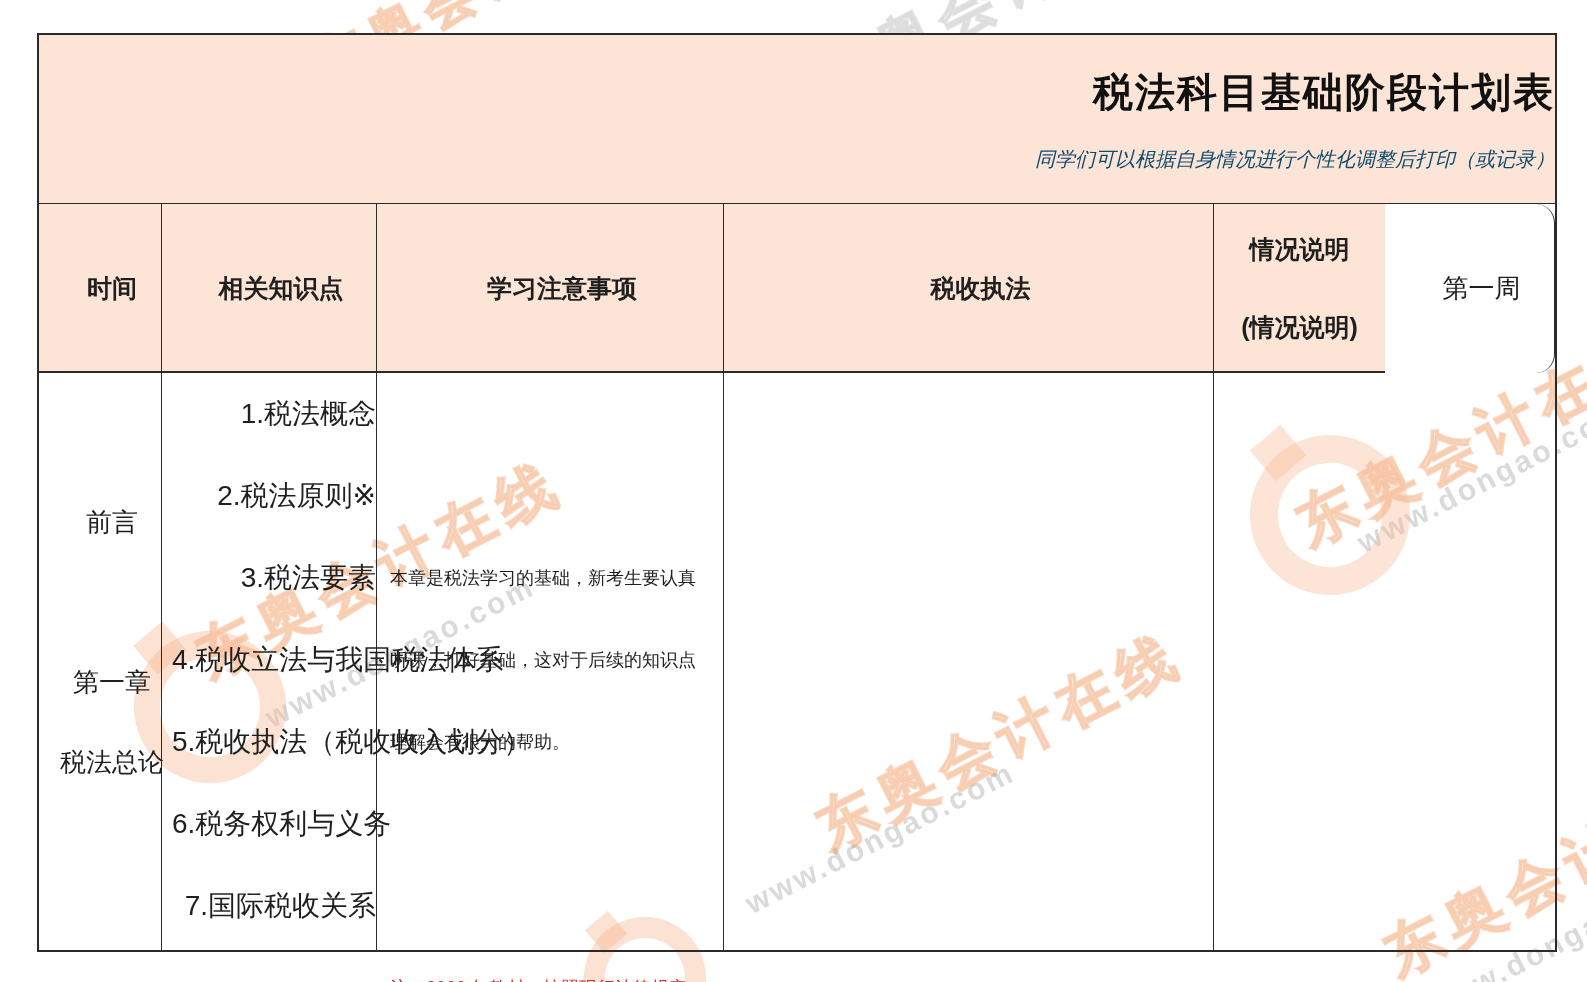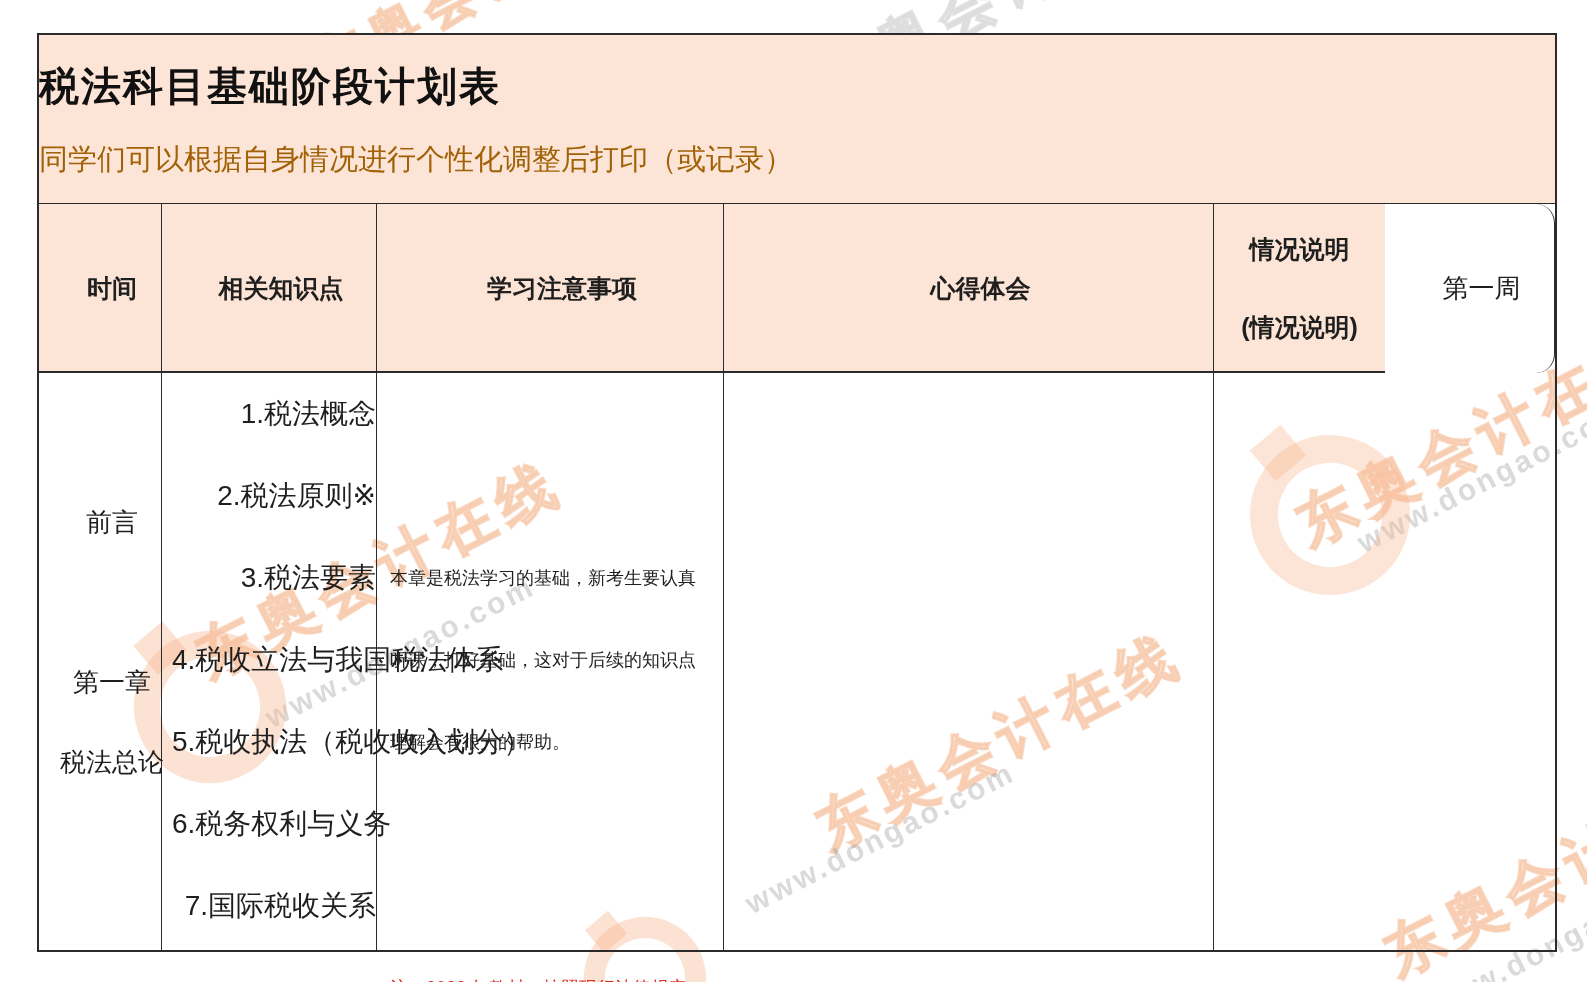--- a/index.html
+++ b/index.html
@@ -53,25 +53,25 @@
     background:transparent;
   }
   .cell{box-sizing:border-box;min-width:0;min-height:0;}
   .peach{background:#fce4d6;}
   .br{border-right:1px solid #2b2b2b;padding-left:24px;}
   .hb{border-bottom:2px solid #2b2b2b;}
 
   .title-cell{
     grid-column:1 / -1;
     border-bottom:1px solid #2b2b2b;
-    display:flex;flex-direction:column;align-items:flex-start;justify-content:center;
+    display:flex;flex-direction:column;align-items:flex-end;justify-content:center;
     gap:26px;
   }
   .doc-title{font-size:40px;font-weight:700;letter-spacing:2px;color:#111;}
-  .doc-subtitle{font-size:29px;color:#a16207;}
+  .doc-subtitle{font-size:20px;color:#0c4a6e;font-style:italic;}
 
   .hcell{
     display:flex;flex-direction:column;align-items:center;justify-content:center;
     font-size:25px;font-weight:700;text-align:center;line-height:78px;
   }
 
   .bcell{background:transparent;}
   .c-time{display:flex;align-items:center;justify-content:center;font-size:26px;border-radius:19px;}
   .c-chapter{
     display:flex;align-items:center;justify-content:center;text-align:center;
@@ -116,21 +116,21 @@
 <div class="tbl">
 
   <div class="cell peach title-cell">
     <div class="doc-title">税法科目基础阶段计划表</div>
     <div class="doc-subtitle">同学们可以根据自身情况进行个性化调整后打印（或记录）</div>
   </div>
 
   <div class="cell peach br hb hcell">时间</div>
   <div class="cell peach br hb hcell">相关知识点</div>
   <div class="cell peach br hb hcell">学习注意事项</div>
-  <div class="cell peach br hb hcell">心得体会</div>
+  <div class="cell peach br hb hcell">税收执法</div>
   <div class="cell peach hb hcell">
     <span>情况说明</span>
     <span>(情况说明)</span>
   </div>
 
   <div class="cell br bcell c-time">第一周</div>
   <div class="cell br bcell c-chapter">前言
 &nbsp;
 第一章
 税法总论</div>

